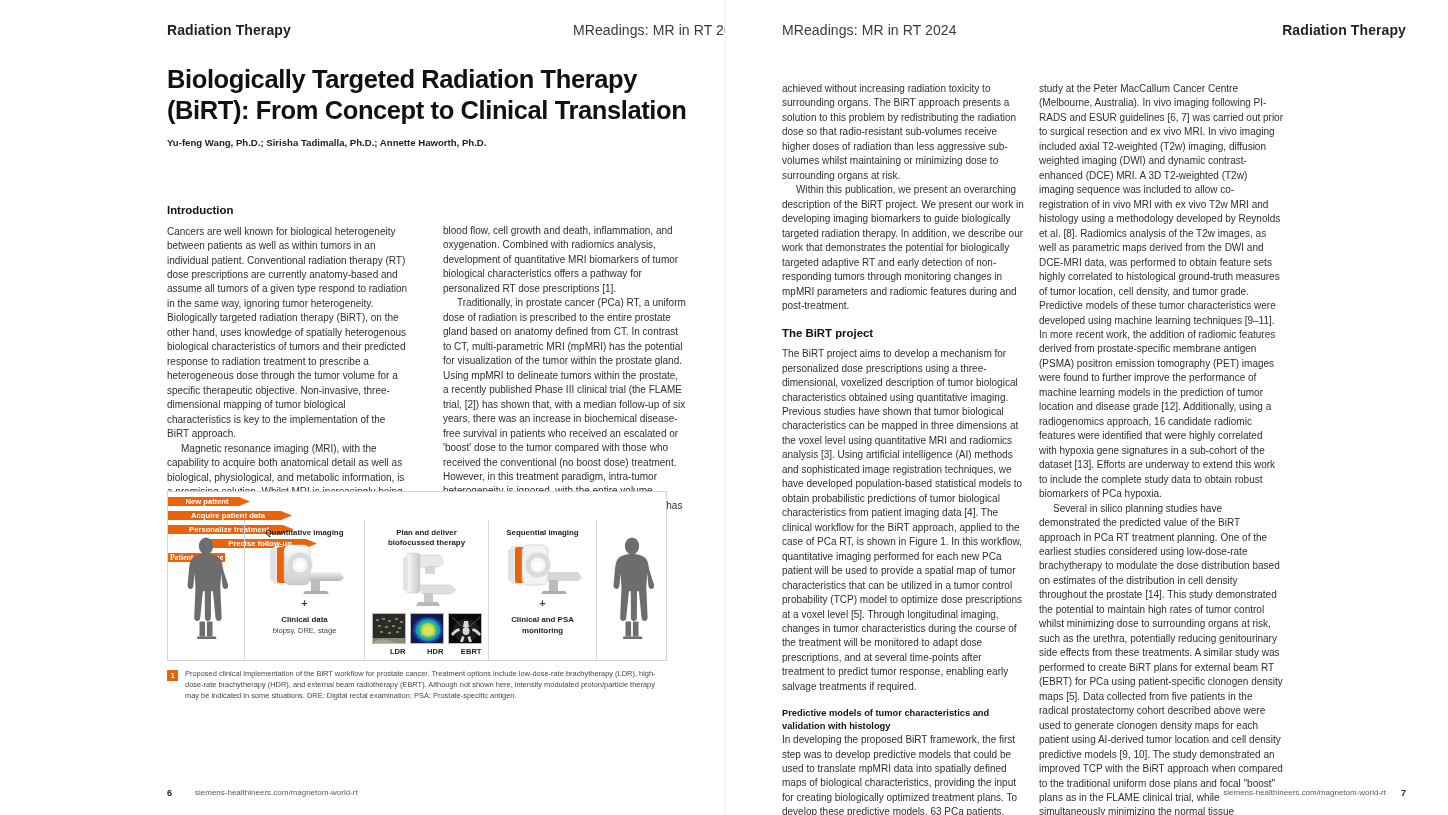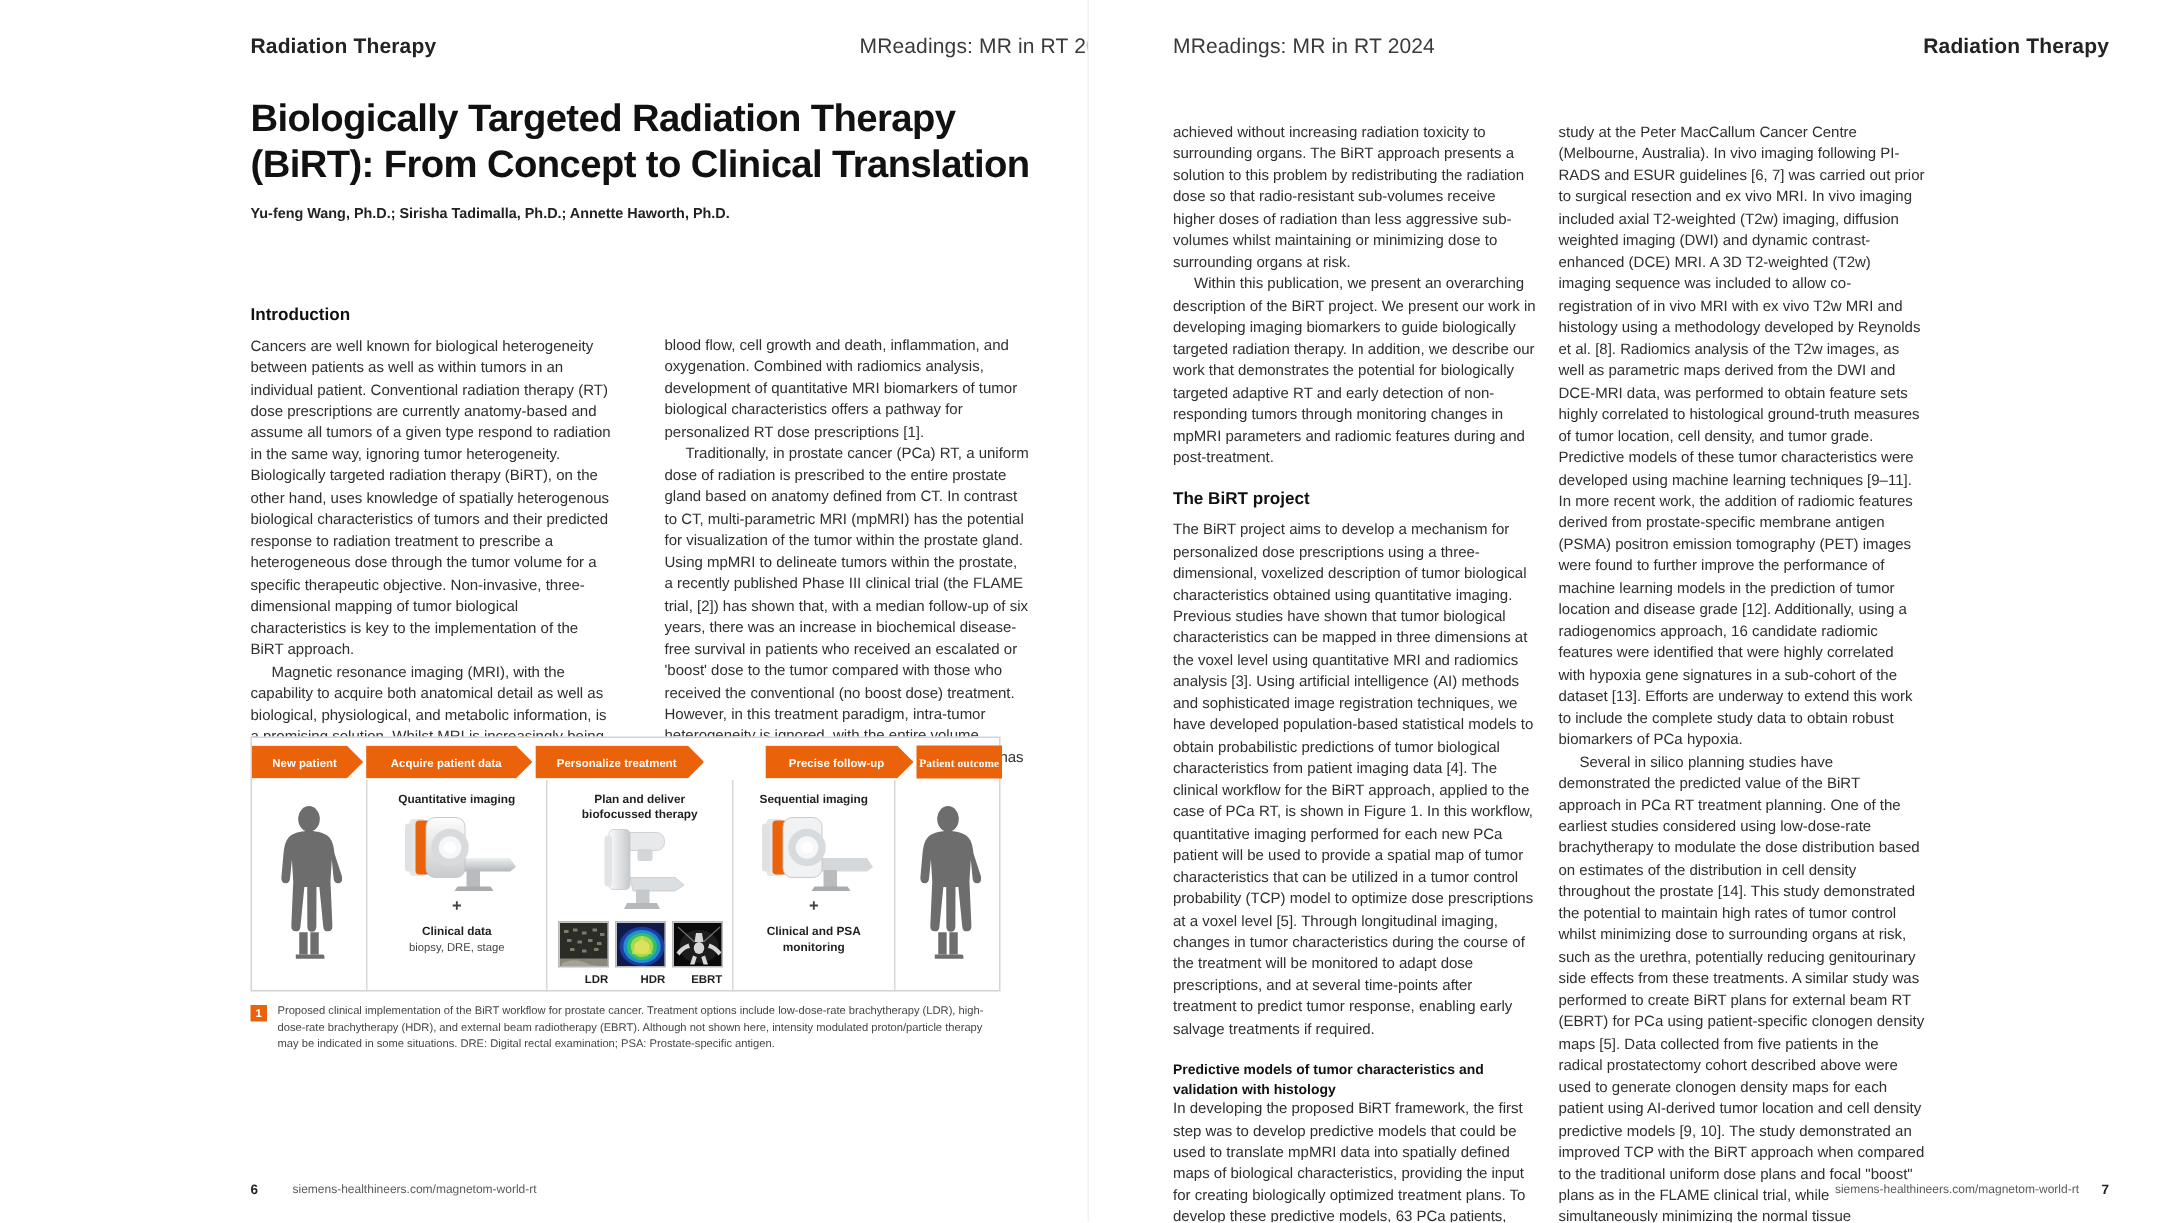--- a/index.html
+++ b/index.html
@@ -83,21 +83,21 @@
   .col-2 { left: 427px; top: 224px; width: 243px; margin-left: 16px; }
 
   
   .figure {
     position: absolute; left: 167px; top: 491px;
     width: 500px; height: 170px;
     border: 1px solid #d4d4d4; background: #ffffff;
   }
   .banner {
     position: absolute; left: 0; top: 0; width: 500px; height: 28px;
-    display: flex; align-items: stretch;
+    display: flex; align-items: stretch; flex-direction: column;
   }
   .chev {
     position: relative; height: 22px; margin-top: 5px;
     display: flex; align-items: center; justify-content: center;
     background: #ea6209;
     color: #ffffff; font-size: 7.6px; font-weight: bold;
     letter-spacing: 0.05px; white-space: nowrap;
     padding-left: 8px; padding-right: 12px;
   }
   .chev.arrow {

